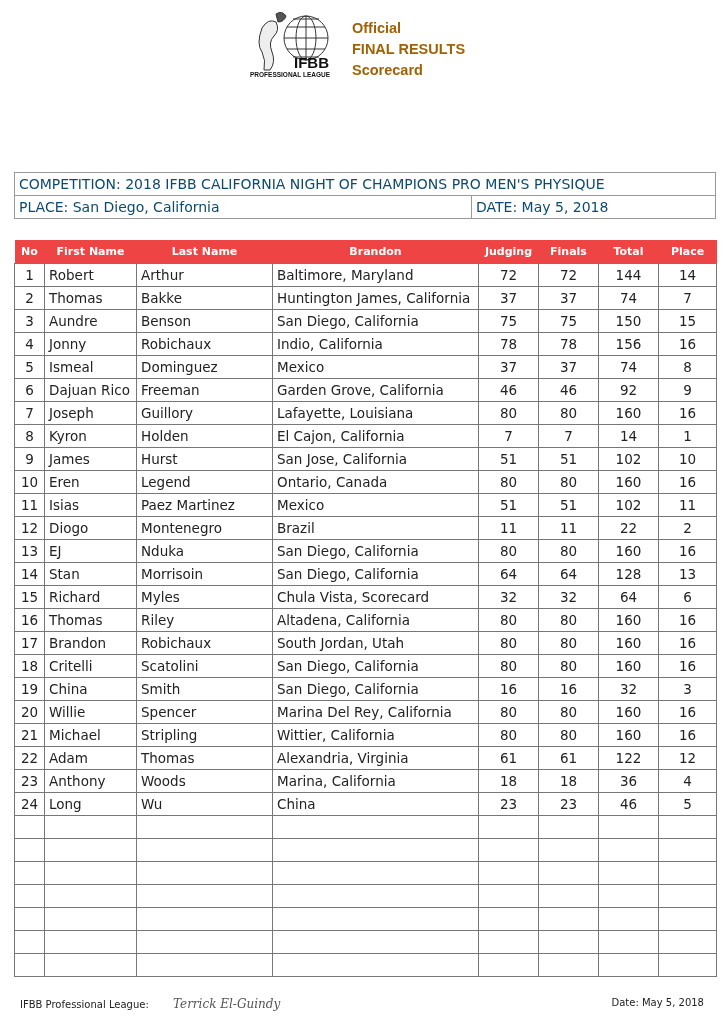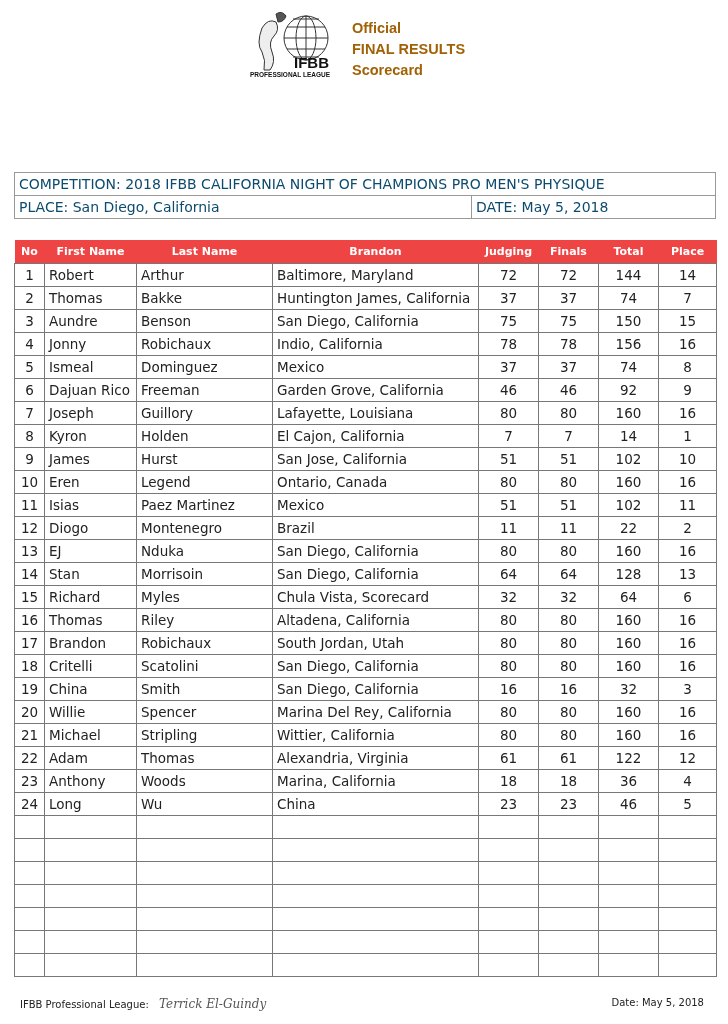--- a/index.html
+++ b/index.html
@@ -7,21 +7,21 @@
   .logo{position:absolute;left:248px;top:8px;width:100px;height:72px;}
   .title-block{position:absolute;left:352px;top:18px;font-family:"Liberation Sans",sans-serif;font-weight:bold;font-size:14.5px;line-height:21px;color:#a16207;}
   .info{position:absolute;left:14px;top:172px;width:702px;border:1px solid #999;border-collapse:collapse;}
   .info td{border:1px solid #999;font-size:14px;height:22px;padding:0 4px;color:#0c4a6e;}
   .results{position:absolute;left:14px;top:240px;width:702px;border-collapse:collapse;table-layout:fixed;}
   .results th{background:#ef4444;color:#fff;font-size:11px;font-weight:bold;height:23px;padding:0;text-align:center;}
   .results td{border:1px solid #777;font-size:13.5px;height:22px;padding:0 4px;white-space:nowrap;overflow:hidden;color:#222;}
   .results td.c{text-align:center;padding:0;}
   .results tr.empty td{height:22px;}
   .footer-left{position:absolute;left:20px;top:997px;font-size:10px;color:#222;}
-  .sig{font-family:"DejaVu Serif",serif;font-style:italic;font-size:12px;color:#555;margin-left:7px;}
+  .sig{font-family:"DejaVu Serif",serif;font-style:italic;font-size:12px;color:#555;margin-left:21px;}
   .footer-right{position:absolute;right:24px;top:997px;font-size:10px;color:#222;}
 </style>
 </head>
 <body>
 
 <div class="logo">
   <svg width="100" height="72" viewBox="0 0 100 72">
     <g fill="none" stroke="#333" stroke-width="1">
       <ellipse cx="58" cy="30" rx="22" ry="22"></ellipse>
       <ellipse cx="58" cy="30" rx="10" ry="22"></ellipse>

